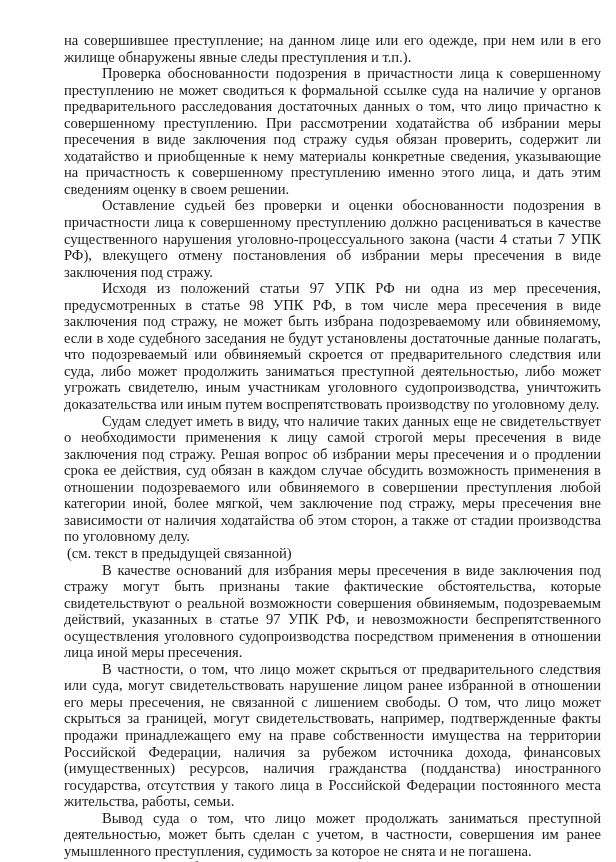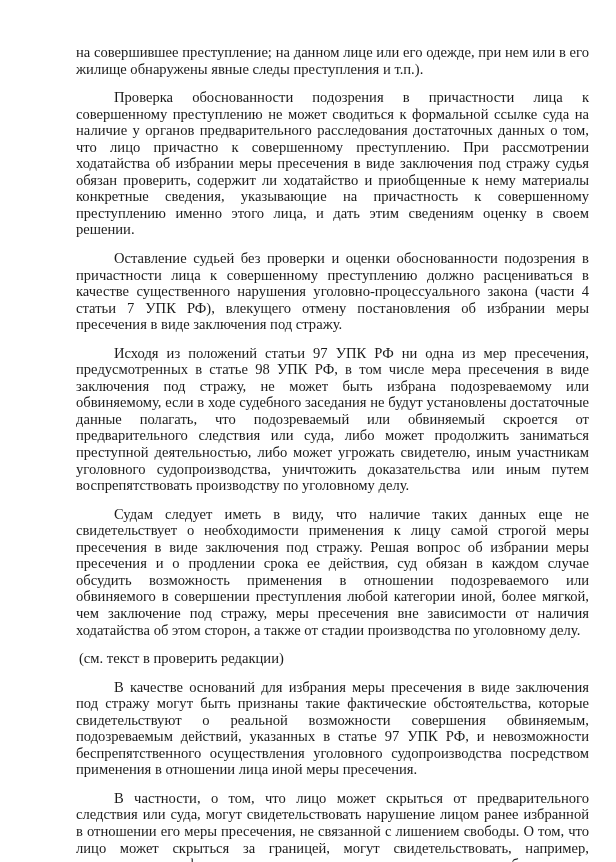--- a/index.html
+++ b/index.html
@@ -8,32 +8,33 @@
     position: absolute;
     left: 64px;
     top: 32px;
     width: 537px;
     font-family: "Liberation Serif", serif;
     font-size: 14.6px;
     line-height: 16.55px;
     color: #1a1a1a;
     text-align: justify;
   }
-  .page p { margin: 12px; padding: 0; }
+  .page p { margin: 0; padding: 0; }
   .indent { text-indent: 38px; }
   .bold { font-weight: normal; }
   .noindent { text-indent: 0; }
   .note { text-indent: 3px; text-align: left; }
 </style>
 </head>
 <body>
 
 <div class="page">
   <p class="noindent">на совершившее преступление; на данном лице или его одежде, при нем или в его жилище обнаружены явные следы преступления и т.п.).</p>
   <p class="indent">Проверка обоснованности подозрения в причастности лица к совершенному преступлению не может сводиться к формальной ссылке суда на наличие у органов предварительного расследования достаточных данных о том, что лицо причастно к совершенному преступлению. При рассмотрении ходатайства об избрании меры пресечения в виде заключения под стражу судья обязан проверить, содержит ли ходатайство и приобщенные к нему материалы конкретные сведения, указывающие на причастность к совершенному преступлению именно этого лица, и дать этим сведениям оценку в своем решении.</p>
   <p class="indent bold">Оставление судьей без проверки и оценки обоснованности подозрения в причастности лица к совершенному преступлению должно расцениваться в качестве существенного нарушения уголовно-процессуального закона (части 4 статьи 7 УПК РФ), влекущего отмену постановления об избрании меры пресечения в виде заключения под стражу.</p>
   <p class="indent">Исходя из положений статьи 97 УПК РФ ни одна из мер пресечения, предусмотренных в статье 98 УПК РФ, в том числе мера пресечения в виде заключения под стражу, не может быть избрана подозреваемому или обвиняемому, если в ходе судебного заседания не будут установлены достаточные данные полагать, что подозреваемый или обвиняемый скроется от предварительного следствия или суда, либо может продолжить заниматься преступной деятельностью, либо может угрожать свидетелю, иным участникам уголовного судопроизводства, уничтожить доказательства или иным путем воспрепятствовать производству по уголовному делу.</p>
   <p class="indent">Судам следует иметь в виду, что наличие таких данных еще не свидетельствует о необходимости применения к лицу самой строгой меры пресечения в виде заключения под стражу. Решая вопрос об избрании меры пресечения и о продлении срока ее действия, суд обязан в каждом случае обсудить возможность применения в отношении подозреваемого или обвиняемого в совершении преступления любой категории иной, более мягкой, чем заключение под стражу, меры пресечения вне зависимости от наличия ходатайства об этом сторон, а также от стадии производства по уголовному делу.</p>
-  <p class="note">(см. текст в проверить редакции)</p>
+  <p class="note">(см. текст в предыдущей связанной)</p>
   <p class="indent">В качестве оснований для избрания меры пресечения в виде заключения под стражу могут быть признаны такие фактические обстоятельства, которые свидетельствуют о реальной возможности совершения обвиняемым, подозреваемым действий, указанных в статье 97 УПК РФ, и невозможности беспрепятственного осуществления уголовного судопроизводства посредством применения в отношении лица иной меры пресечения.</p>
   <p class="indent">В частности, о том, что лицо может скрыться от предварительного следствия или суда, могут свидетельствовать нарушение лицом ранее избранной в отношении его меры пресечения, не связанной с лишением свободы. О том, что лицо может скрыться за границей, могут свидетельствовать, например, подтвержденные факты продажи принадлежащего ему на праве собственности имущества на территории Российской Федерации, наличия за рубежом источника дохода, финансовых (имущественных) ресурсов, наличия гражданства (подданства) иностранного государства, отсутствия у такого лица в Российской Федерации постоянного места жительства, работы, семьи.</p>
+  <p class="indent">Вывод суда о том, что лицо может продолжать заниматься преступной деятельностью, может быть сделан с учетом, в частности, совершения им ранее умышленного преступления, судимость за которое не снята и не погашена.</p>
   <p class="indent">О том, что обвиняемый, подозреваемый может угрожать свидетелю, иным участникам уголовного судопроизводства, уничтожить доказательства либо иным путем воспрепятствовать производству по уголовному делу, могут свидетельствовать наличие угроз со стороны обвиняемого, подозреваемого, его родственников, иных лиц, предложение указанных лиц свидетелям, потерпевшим, специалистам, экспертам, иным участникам уголовного судопроизводства выгод материального и нематериального характера с целью фальсификации доказательств по делу, предъявление лицу обвинения в совершении преступления в составе организованной группы или преступного сообщества.</p>
 </div>
 
 </body></html>

